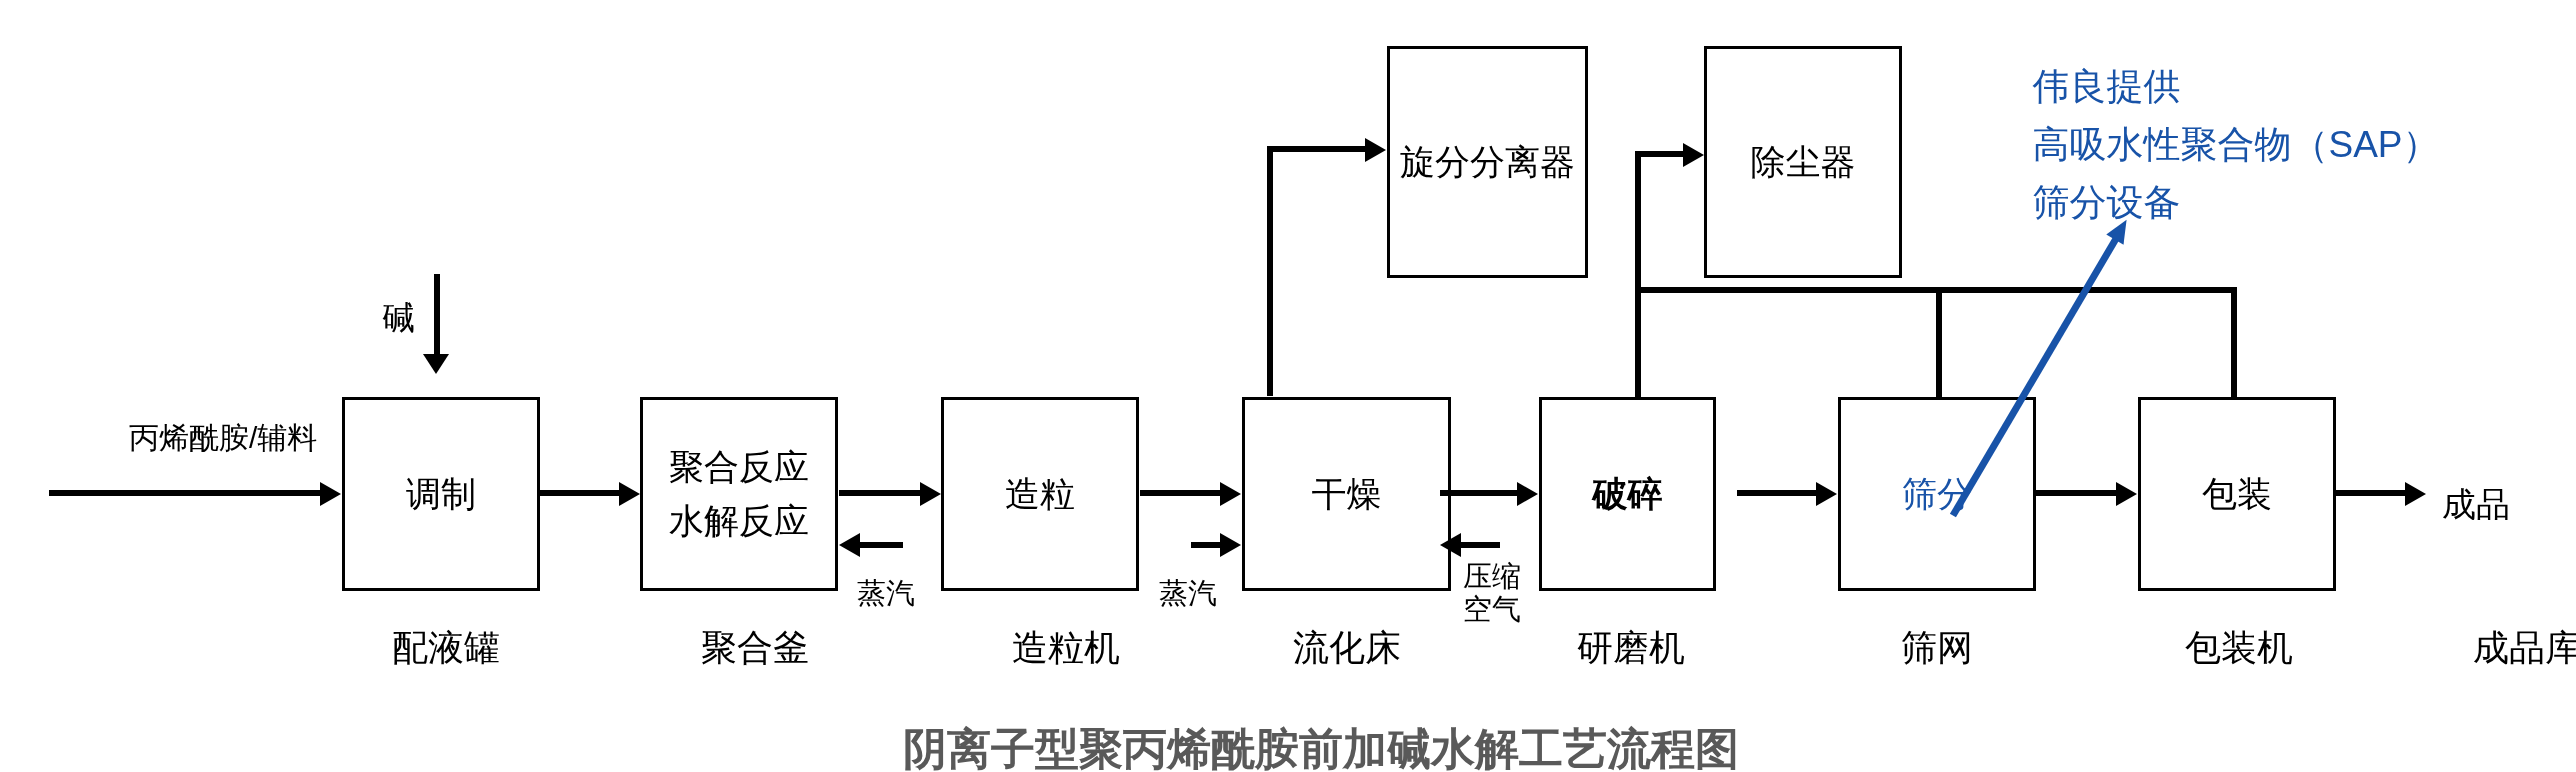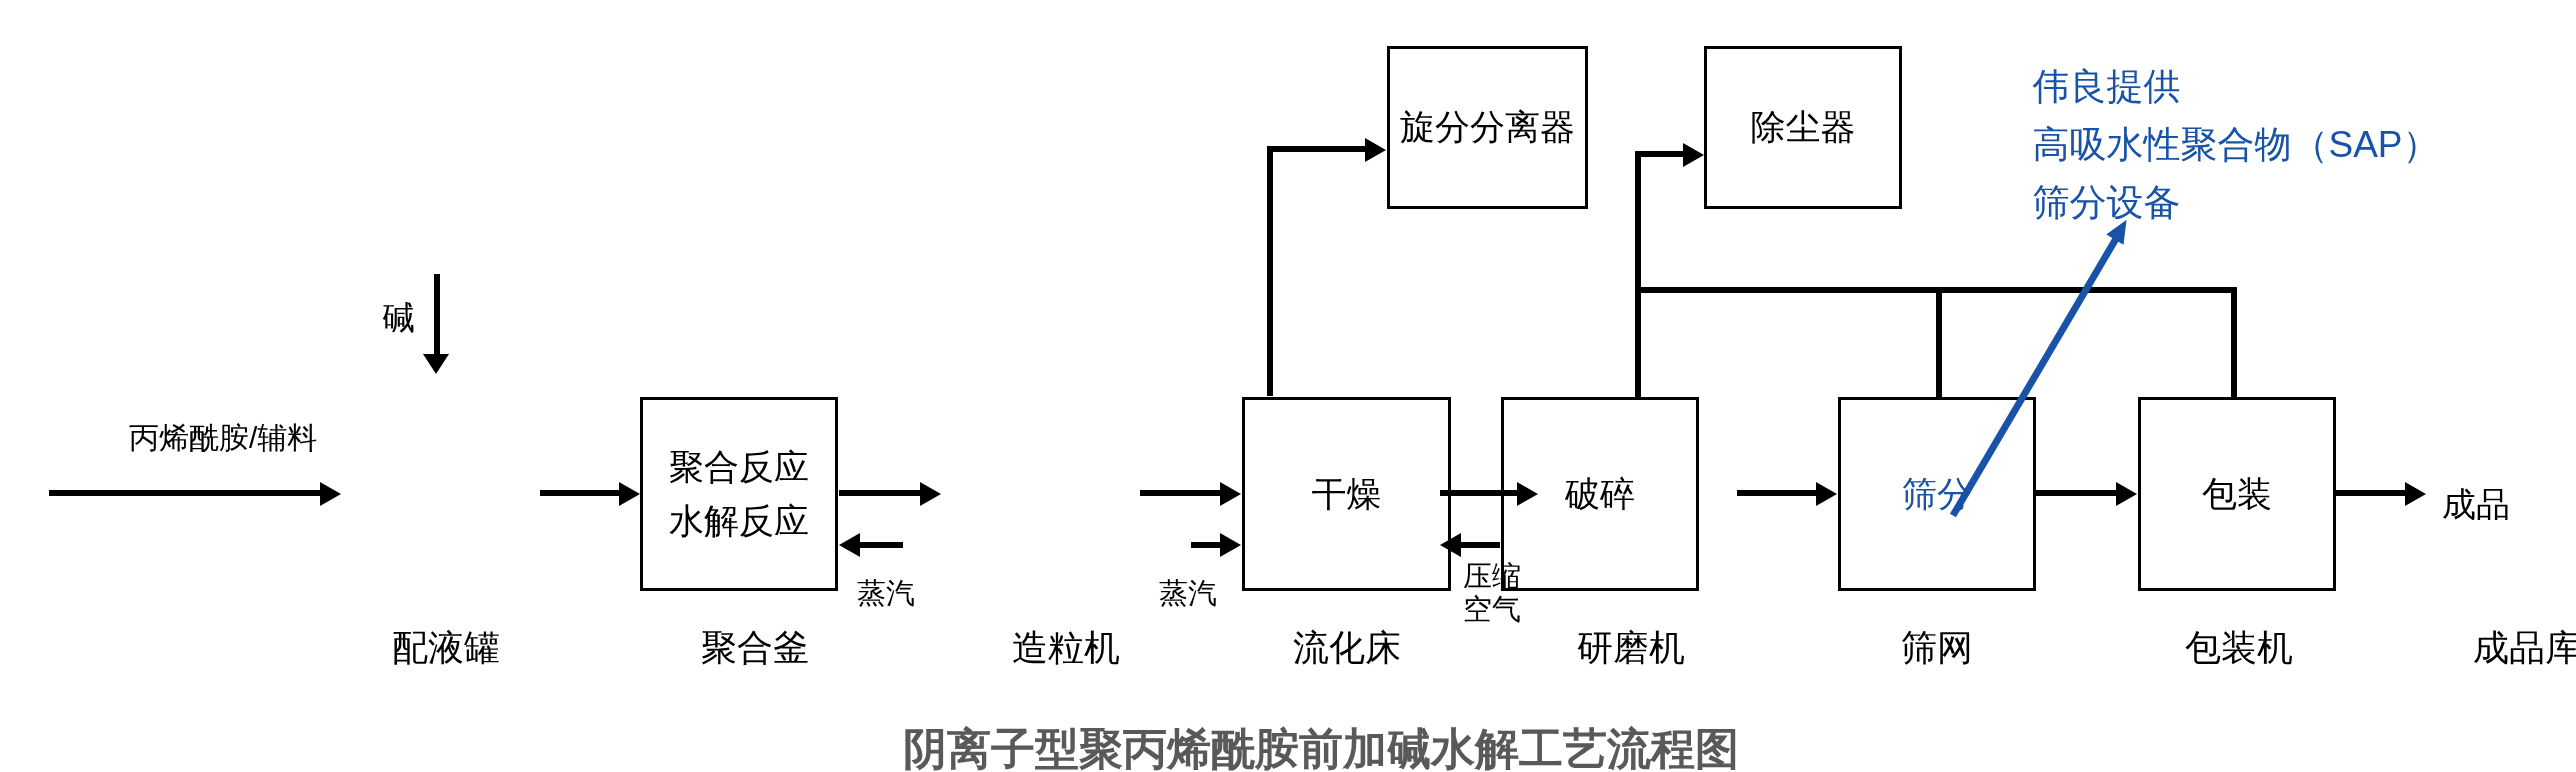--- a/index.html
+++ b/index.html
@@ -12,21 +12,21 @@
     position:relative;width:2576px;height:773px;background:#ffffff;overflow:hidden;
     font-family:"Liberation Sans","DejaVu Sans",sans-serif;color:#000;
   }
   .box{
     position:absolute;top:397px;height:194px;box-sizing:border-box;
     border:3.1px solid var(--ink);background:#fff;
     display:flex;flex-direction:column;align-items:center;justify-content:center;
     font-size:35px;line-height:1.55;text-align:center;white-space:nowrap;
   }
   .topbox{
-    position:absolute;top:46px;height:163px;box-sizing:border-box;
+    position:absolute;top:46px;height:232px;box-sizing:border-box;
     border:3.1px solid var(--ink);background:#fff;
     display:flex;align-items:center;justify-content:center;
     font-size:35px;text-align:center;white-space:nowrap;
   }
   .hline{position:absolute;height:6.2px;background:var(--ink);}
   .vline{position:absolute;width:6.2px;background:var(--ink);}
   .ah-r{position:absolute;width:0;height:0;border-top:12px solid transparent;border-bottom:12px solid transparent;border-left:21.6px solid var(--ink);}
   .ah-l{position:absolute;width:0;height:0;border-top:12px solid transparent;border-bottom:12px solid transparent;border-right:21.6px solid var(--ink);}
   .ah-d{position:absolute;width:0;height:0;border-left:13.4px solid transparent;border-right:13.4px solid transparent;border-top:20.6px solid var(--ink);}
   .lbl{position:absolute;font-size:36px;white-space:nowrap;transform:translateX(-50%);}
@@ -55,28 +55,34 @@
 <div id="canvas">
 
   <div class="feed-lbl" style="left:129px;top:418px;">丙烯酰胺/辅料</div>
   <div class="hline" style="left:49px;top:490px;width:273px;"></div>
   <div class="ah-r" style="left:320px;top:482px;"></div>
 
   <div class="feed-lbl" style="left:382px;top:296px;font-size:33px;">碱</div>
   <div class="vline" style="left:434px;top:274px;height:81px;"></div>
   <div class="ah-d" style="left:423px;top:354px;"></div>
 
+  <div class="box" style="left:342px;width:198px;">
+    <span>调制</span>
+  </div>
   <div class="box" style="left:640px;width:198px;">
     <span>聚合反应</span>
     <span>水解反应</span>
   </div>
+  <div class="box" style="left:941px;width:198px;">
+    <span>造粒</span>
+  </div>
   <div class="box" style="left:1242px;width:209px;">
     <span>干燥</span>
   </div>
-  <div class="box" style="left:1501px;width:198px;">
+  <div class="box" style="left:1539px;width:177px;font-weight:bold;">
     <span>破碎</span>
   </div>
   <div class="box" style="left:1838px;width:198px;">
     <span class="highlight">筛分</span>
   </div>
   <div class="box" style="left:2138px;width:198px;">
     <span>包装</span>
   </div>
 
   <div class="topbox" style="left:1387px;width:201px;">

